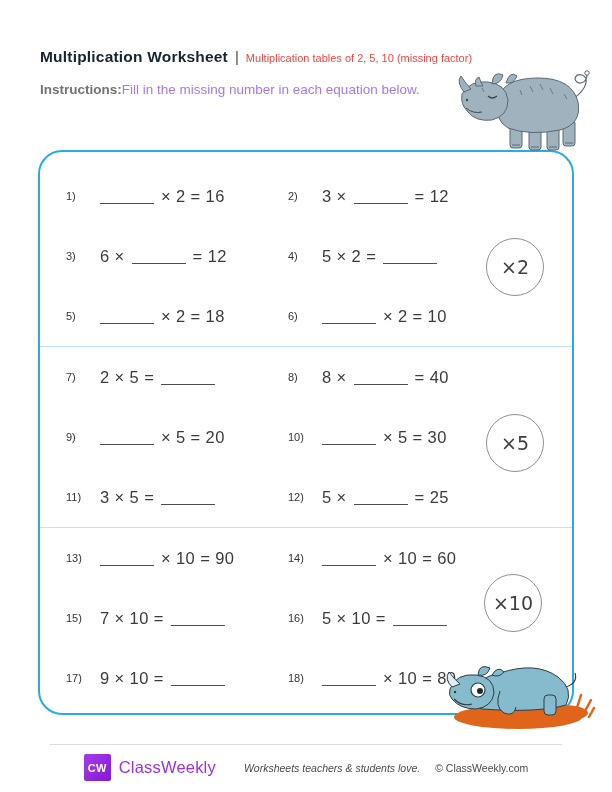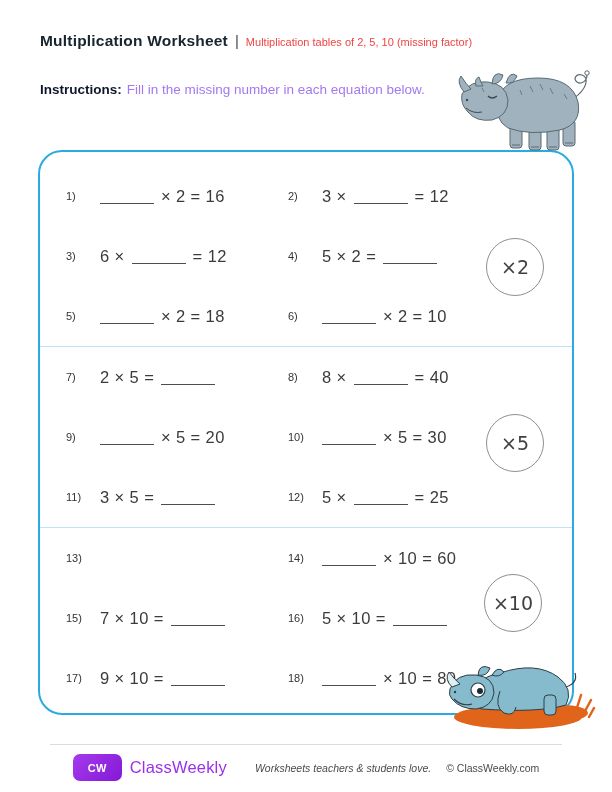--- a/index.html
+++ b/index.html
@@ -1,27 +1,27 @@
 <!DOCTYPE html>
 <html><head>
 <meta charset="utf-8">
 <style>
   html,body{margin:0;padding:0;background:#fff;}
   .page{position:relative;width:612px;height:792px;background:#fff;overflow:hidden;
         font-family:"Liberation Sans","DejaVu Sans",sans-serif;}
 
   
-  .header{position:absolute;left:40px;top:32px;display:flex;align-items:baseline;white-space:nowrap;}
+  .header{position:absolute;left:40px;top:48px;display:flex;align-items:baseline;white-space:nowrap;}
   .title-bold{font-size:15.5px;font-weight:bold;color:#17252e;letter-spacing:.2px;}
   .title-sep{font-size:15px;color:#4a4a4a;margin:0 7px;font-weight:300;}
   .subtitle{font-size:11px;color:#ef4444;}
 
   
   .instructions{position:absolute;left:40px;top:82px;font-size:13.5px;white-space:nowrap;}
-  .instr-label{font-weight:bold;color:#0f172a;margin-right:5px;}
+  .instr-label{font-weight:bold;color:#737373;}
   .instr-text{color:#A478F0;}
 
   
   .box{position:absolute;left:38px;top:150px;width:536px;height:565px;box-sizing:border-box;
        border:2px solid #29ABE2;border-radius:24px;background:#fff;padding-top:14px;}
   .section{display:grid;grid-template-columns:222px 1fr;}
   .section + .section{border-top:1px solid #BFE3F6;}
   .problem{height:60px;display:flex;align-items:center;padding-left:26px;box-sizing:border-box;}
   .pnum{font-size:11px;color:#333;width:34px;flex:none;}
   .eq{font-size:16.5px;color:#3b3b3b;display:flex;align-items:baseline;gap:7px;letter-spacing:.4px;}
@@ -35,21 +35,21 @@
   .badge-5{left:446px;top:262px;}
   .badge-10{left:444px;top:422px;}
 
   
   .rhino-top{position:absolute;left:446px;top:58px;width:152px;height:94px;z-index:2;}
   .rhino-bottom{position:absolute;left:438px;top:645px;width:158px;height:86px;z-index:2;}
 
   
   .footer-line{position:absolute;left:50px;top:744px;width:512px;border-top:1.5px solid #DCDCDC;}
   .footer{position:absolute;left:0;right:0;top:754px;display:flex;justify-content:center;align-items:center;}
-  .cw-logo{width:49px;height:27px;border-radius:7px;background:linear-gradient(135deg,#A53BEC,#8418D6);
+  .cw-logo{width:27px;height:27px;border-radius:2px;background:linear-gradient(135deg,#A53BEC,#8418D6);
            display:flex;align-items:center;justify-content:center;color:#fff;font-weight:bold;
            font-size:11px;letter-spacing:.3px;flex:none;}
   .brand{font-size:16.5px;font-weight:normal;color:#9B30EA;margin-left:8px;letter-spacing:.2px;}
   .tagline{font-size:10.5px;color:#4a4a4a;margin-left:28px;font-style:italic;}
   .copyright{font-size:10.5px;color:#4a4a4a;margin-left:15px;}
 </style>
 </head>
 <body>
 
 <div class="page">
@@ -182,20 +182,24 @@
           <span class="eq">
             <span>5 ×</span>
             <span class="blank"></span>
             <span>= 25</span>
           </span>
         </div>
       </div>
       <div class="section">
         <div class="problem">
           <span class="pnum">13)</span>
+          <span class="eq">
+            <span class="blank"></span>
+            <span>× 10 = 90</span>
+          </span>
         </div>
         <div class="problem">
           <span class="pnum">14)</span>
           <span class="eq">
             <span class="blank"></span>
             <span>× 10 = 60</span>
           </span>
         </div>
         <div class="problem">
           <span class="pnum">15)</span>

